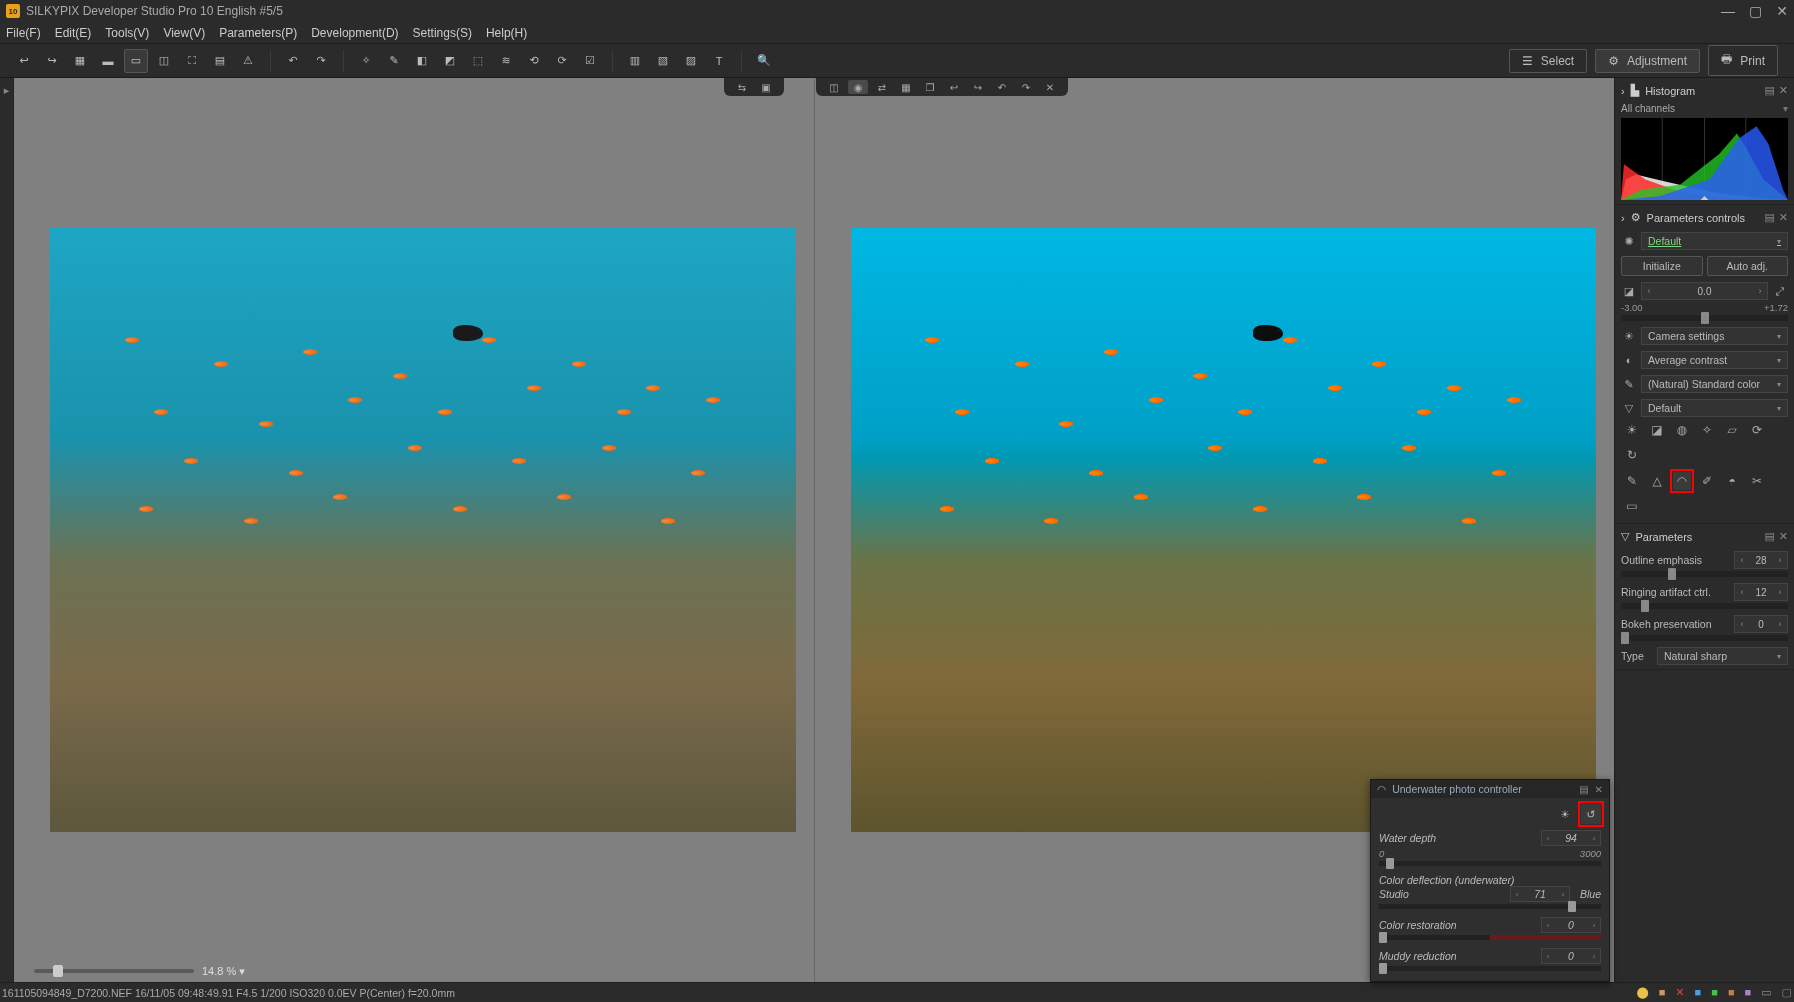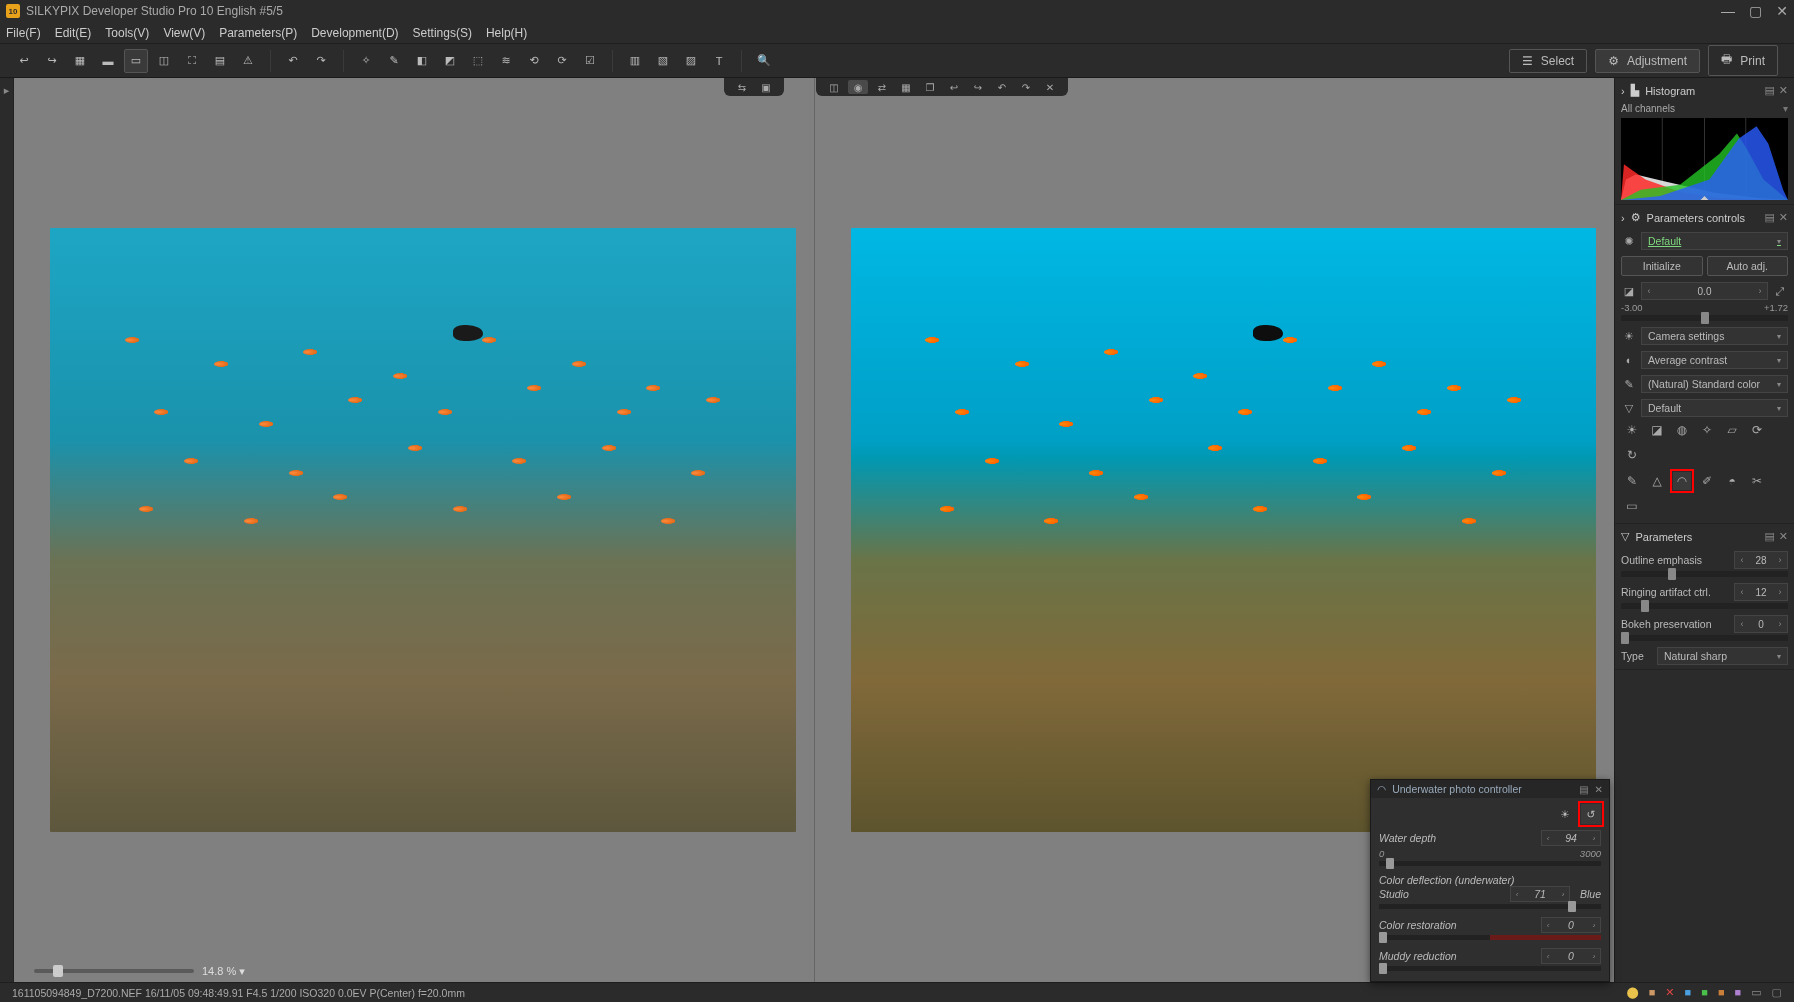--- a/index.html
+++ b/index.html
@@ -94,21 +94,21 @@
 .fp-param .fp-label { flex:0 0 auto; color:#bbb;}
 .fp-param .fp-num { margin-left:auto; display:flex; align-items:center; border:1px solid #444; background:#333; height:16px;}
 .fp-param .fp-num .arrow{ width:12px; text-align:center; color:#888; cursor:pointer; font-size:8px;}
 .fp-param .fp-num .v{ width:34px; text-align:center;}
 .fp-param .fp-range { display:flex; justify-content:space-between; font-size:9.5px; color:#999; margin-top:2px;}
 .fp-param .fp-slider { height:5px; background:#222; position:relative; margin-top:2px;}
 .fp-param .fp-slider.red::after{content:"";position:absolute;right:0;top:0;bottom:0;left:50%;background:#6b1a1a;}
 .fp-param .fp-slider .h { position:absolute; top:-3px; width:8px; height:11px; background:#999; border-radius:1px;}
 
 
-.statusbar { position:absolute; left:0; right:0; bottom:0; height:20px; background:#2b2b2b; border-top:1px solid #1e1e1e; display:flex; align-items:center; padding:0 12px; font-size:10.5px; color:#aaa;}
+.statusbar { position:absolute; left:0; right:0; bottom:0; height:20px; background:#2b2b2b; border-top:1px solid #1e1e1e; display:flex; align-items:center; padding:0 2px; font-size:10.5px; color:#aaa;}
 .statusbar .status-icons { margin-left:auto; display:flex; gap:10px; font-size:11px;}
 
 
 svg { display:block; }
 </style>
 </head>
 <body>
 
 <div class="titlebar">
   <span class="app-icon">10</span>

